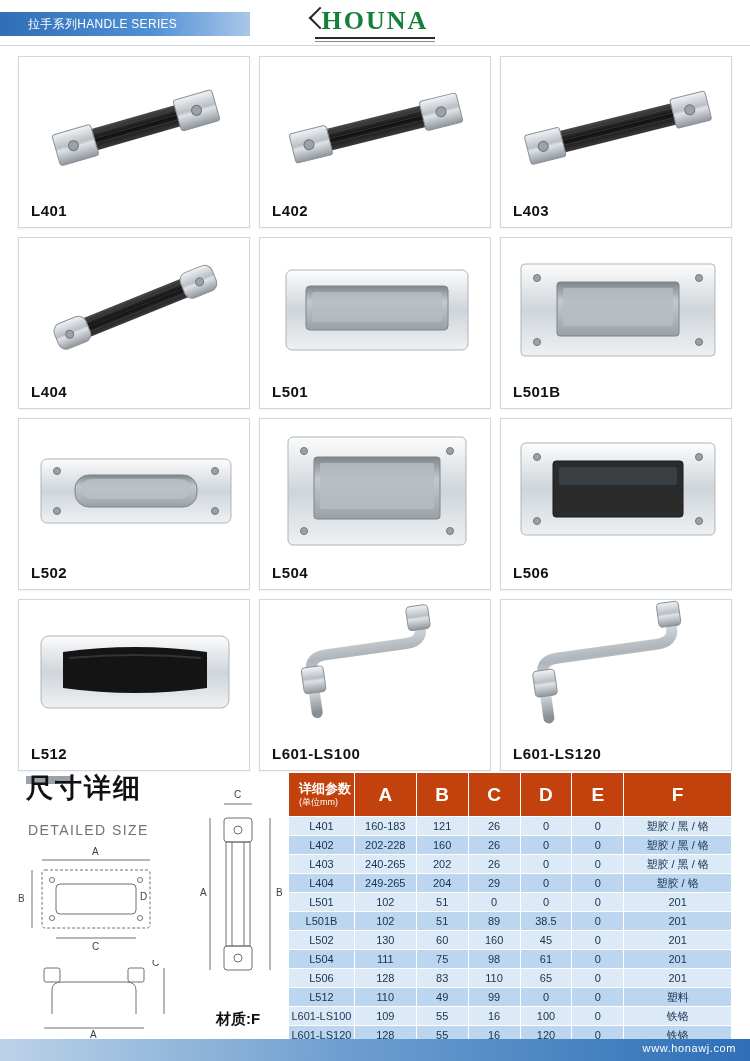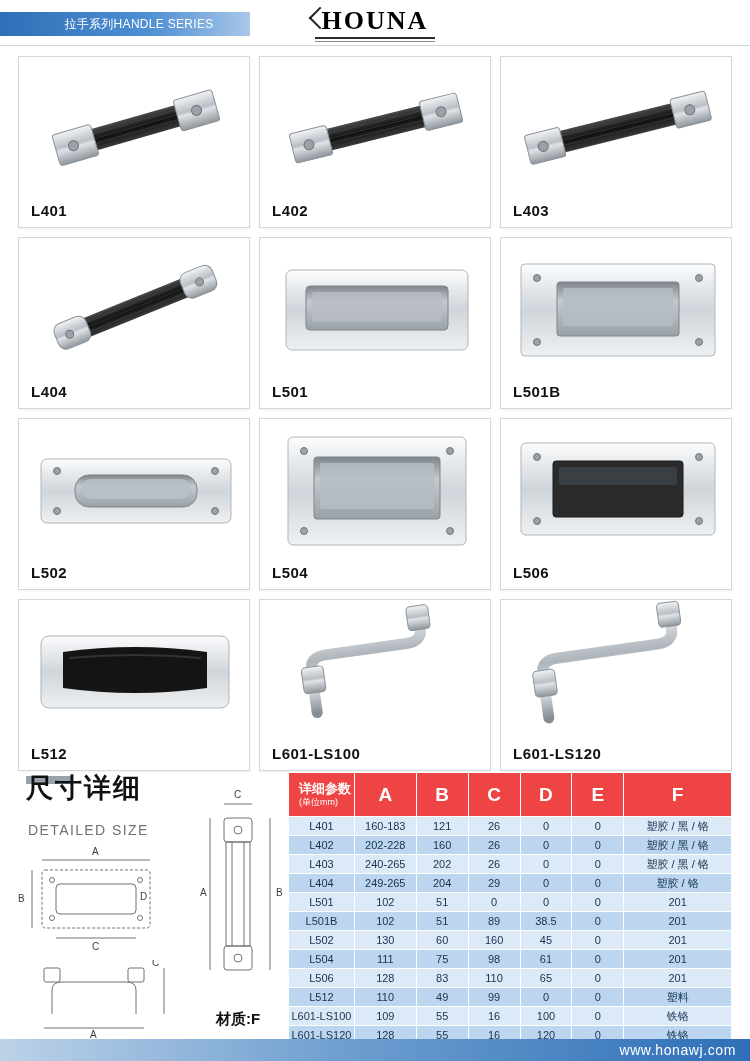--- a/index.html
+++ b/index.html
@@ -22,32 +22,31 @@
   .header-tab {
     position:absolute; left:0; top:12px;
     width:250px; height:24px;
     background:linear-gradient(90deg,#2e6fb7 0%, #4f8fd4 60%, #a9c7e8 100%);
     color:#fff;
     font-size:12px;
     line-height:24px;
     padding-left:28px;
     letter-spacing:.3px;
     white-space:nowrap;
-    text-align:center;
   }
   .logo-wrap {
     position:absolute; left:50%; top:6px;
     transform:translateX(-50%);
     text-align:center;
   }
   .logo-text {
     font-size:26px;
     font-weight:bold;
     letter-spacing:2px;
-    color:#000000;
+    color:#15803d;
     font-family:"Liberation Serif", serif;
     position:relative;
     display:inline-block;
     padding:0 4px;
   }
   .logo-text:before {
     content:"";
     position:absolute; left:-6px; top:4px;
     width:14px; height:14px;
     border:2px solid #222;
@@ -129,21 +128,21 @@
   table { border-collapse:collapse; width:444px; }
   th, td {
     border:1px solid #ffffff;
     font-size:11px;
     text-align:center;
     height:19px;
     padding:0 2px;
     color:#16324f;
   }
   thead th {
-    background:#ef4444;
+    background:#c2410c;
     color:#ffffff;
     height:44px;
     font-size:19px;
     font-weight:bold;
   }
   thead th.head-title {
     font-size:13px;
     text-align:left;
     padding-left:10px;
     line-height:1.2;
@@ -163,21 +162,21 @@
   
   .footer {
     position:absolute;
     left:0; bottom:0;
     width:750px; height:22px;
     background:#2e6fb7;
     background:linear-gradient(90deg,#bcd2e8 0%, #6f9fd0 45%, #2e6fb7 100%);
   }
   .footer-url {
     position:absolute; right:14px; top:3px;
-    color:#fff; font-size:14px; letter-spacing:.6px;
+    color:#fff; font-size:11px; letter-spacing:.6px;
   }
 
   
   svg { display:block; }
 </style>
 </head>
 <body>
 
 <div class="header">
   <div class="header-tab">

